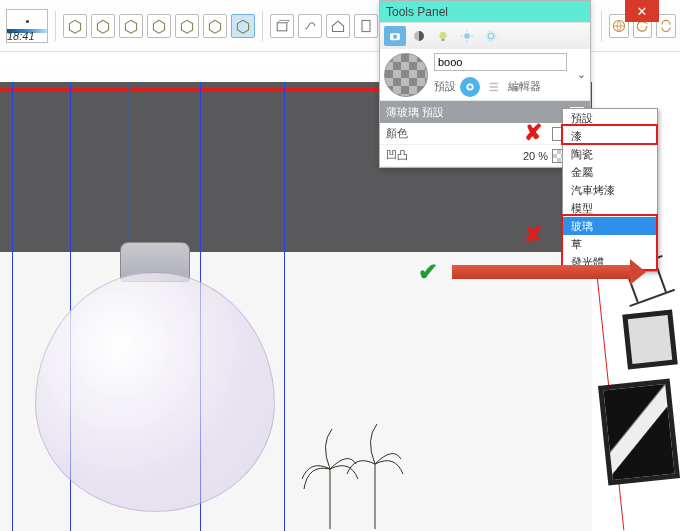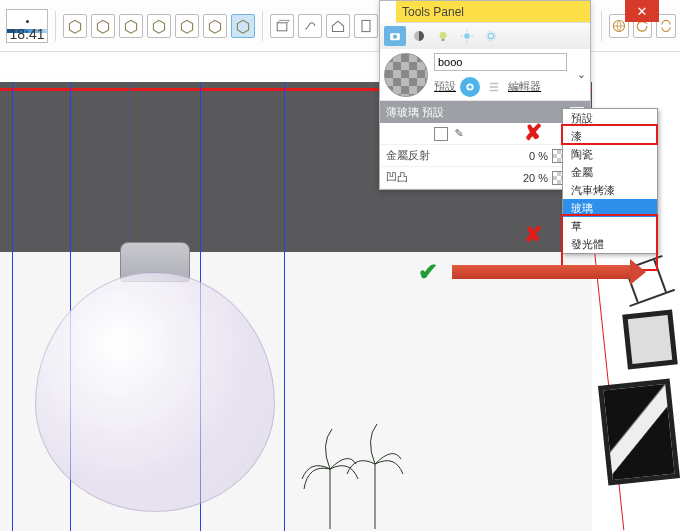--- a/index.html
+++ b/index.html
@@ -1,21 +1,21 @@
 <!DOCTYPE html>
 <html><head>
 <meta charset="utf-8">
 <style>
   *{box-sizing:border-box;margin:0;padding:0;font-family:"Microsoft YaHei",Arial,sans-serif;font-size:11px;}
   body{background:#fff;width:680px;height:531px;overflow:hidden;position:relative;}
   .topbar{position:absolute;left:0;top:0;right:0;height:52px;background:#fdfdfd;border-bottom:1px solid #ddd;display:flex;align-items:center;padding:0 6px;gap:4px;}
   .clock{width:42px;height:34px;background:#fff;border:1px solid #bbb;position:relative;}
   .clock .dot{width:3px;height:3px;background:#333;border-radius:50%;position:absolute;left:19px;top:10px;}
   .clock .grad{position:absolute;left:0;right:0;bottom:9px;height:4px;background:linear-gradient(90deg,#0b4c88,#3b8bce,#bcdbf2);}
-  .clock .time{position:absolute;left:0;right:0;bottom:0;font-size:14px;text-align:center;color:#333;}
+  .clock .time{position:absolute;left:0;right:0;bottom:0;font-size:11px;text-align:left;color:#333;font-style:italic;}
   .sep{width:1px;height:30px;background:#d8d8d8;margin:0 3px;}
   .tbtn{width:24px;height:24px;border:1px solid #bbb;border-radius:2px;display:flex;align-items:center;justify-content:center;background:#fff;}
   .tbtn.active{background:#cce6f7;border-color:#6fb3e0;}
   .tbtn svg{width:16px;height:16px;}
   .viewport{position:absolute;left:0;top:52px;right:0;bottom:0;background:linear-gradient(#fff,#f5f5f6);}
   .ceiling{position:absolute;left:0;top:30px;width:100%;height:170px;background:#59585a;}
   .redline{position:absolute;left:0;top:36px;width:100%;height:3px;background:#e21b1b;}
   .floor{position:absolute;left:0;top:200px;width:100%;height:300px;background:#f6f6f7;}
   .vline{position:absolute;top:30px;height:450px;width:1px;background:#2a3fe4;}
   .bulb-shape{position:absolute;left:25px;top:200px;width:260px;height:270px;}
@@ -27,30 +27,30 @@
   .right-scene{position:absolute;right:0;top:52px;width:88px;bottom:0;background:#fff;}
   .right-scene .diag{position:absolute;left:0;top:180px;width:1px;height:300px;background:#e21b1b;transform-origin:top left;transform:rotate(-6deg);}
   .frame{position:absolute;right:5px;border:5px solid #222;}
   .frame.f1{top:260px;width:50px;height:55px;transform:rotate(-6deg);background:#ddd;}
   .frame.f2{top:330px;width:72px;height:100px;transform:rotate(-6deg);background:linear-gradient(135deg,#111 40%,#eee 42%,#eee 55%,#111 56%);}
   .lampframe{position:absolute;right:10px;top:210px;width:48px;height:38px;border-top:2px solid #333;border-bottom:2px solid #333;transform:rotate(-20deg);}
   .lampframe:before,.lampframe:after{content:"";position:absolute;top:0;bottom:0;width:2px;background:#333;}
   .lampframe:before{left:8px;} .lampframe:after{right:8px;}
   
   .panel{position:absolute;left:379px;top:0;width:212px;background:#fff;border:1px solid #b6b6b6;box-shadow:0 2px 6px rgba(0,0,0,.2);}
-  .panel-title{height:22px;background:#fde047;display:flex;align-items:center;padding:0 6px;border-bottom:1px solid #ddd;margin-left:16px;}
+  .panel-title{height:22px;background:#5eead4;display:flex;align-items:center;padding:0 6px;border-bottom:1px solid #ddd;}
   .panel-title span{font-size:12px;color:#444;}
   .tabrow{height:26px;background:linear-gradient(#fafafa,#ececec);display:flex;align-items:center;padding:0 4px;gap:2px;}
   .tabrow .sq{width:22px;height:20px;border-radius:2px;display:flex;align-items:center;justify-content:center;}
   .tabrow .sq.first{background:#6bb4e6;}
   .mat{height:52px;display:flex;align-items:center;padding:4px;gap:6px;border-bottom:1px solid #e6e6e6;}
   .mat .th{width:44px;height:44px;background:
     conic-gradient(#bbb 0 25%,#888 0 50%,#bbb 0 75%,#888 0 100%);
     border-radius:50%;border:1px solid #999;background-size:16px 16px;}
-  .mat .col{flex:1;text-decoration:underline;}
+  .mat .col{flex:1;}
   .mat input{width:100%;height:18px;border:1px solid #bbb;padding:0 3px;}
   .mat .preset-row{display:flex;align-items:center;gap:4px;margin-top:6px;color:#666;}
   .mat .preset-row .ibtn{width:20px;height:20px;border-radius:50%;display:flex;align-items:center;justify-content:center;}
   .mat .preset-row .ibtn.blue{background:#4db3ea;color:#fff;}
   .subhdr{height:22px;background:#9da0a4;color:#fff;display:flex;align-items:center;padding:2px 6px;justify-content:space-between;}
   .subhdr .menu{width:14px;height:10px;display:flex;flex-direction:column;justify-content:space-between;}
   .subhdr .menu i{height:2px;background:#fff;display:block;}
   .prop{height:22px;display:flex;align-items:center;padding:0 6px;border-bottom:1px solid #f0f0f0;color:#555;}
   .prop .label{flex:1;}
   .prop .val{width:44px;text-align:right;color:#333;}
@@ -281,29 +281,24 @@
   </div>
   <div class="subhdr">
     <span>薄玻璃 預設</span>
     <span class="menu">
         <i></i>
         <i></i>
         <i></i>
       </span>
   </div>
   <div class="prop">
+    <span class="label">顏色</span>
     <span class="val"></span>
     <span class="swatch" style="background:#fff"></span>
     <span class="tool">✎</span>
-  </div>
-  <div class="prop">
-    <span class="label">金屬反射</span>
-    <span class="val">0 %</span>
-    <span class="check"></span>
-    <span class="tool">⌀</span>
   </div>
   <div class="prop">
     <span class="label">凹凸</span>
     <span class="val">20 %</span>
     <span class="check"></span>
     <span class="tool">⌀</span>
   </div>
 </div>
 
 <div class="close-x" style="left:625px;top:0">✕</div>
@@ -316,20 +311,23 @@
       <span>漆</span>
     </div>
   <div class="item">
       <span>陶瓷</span>
     </div>
   <div class="item">
       <span>金屬</span>
     </div>
   <div class="item">
       <span>汽車烤漆</span>
+    </div>
+  <div class="item">
+      <span>模型</span>
     </div>
   <div class="item sel">
       <span>玻璃</span>
     </div>
   <div class="item">
       <span>草</span>
     </div>
   <div class="item">
       <span>發光體</span>
     </div>

